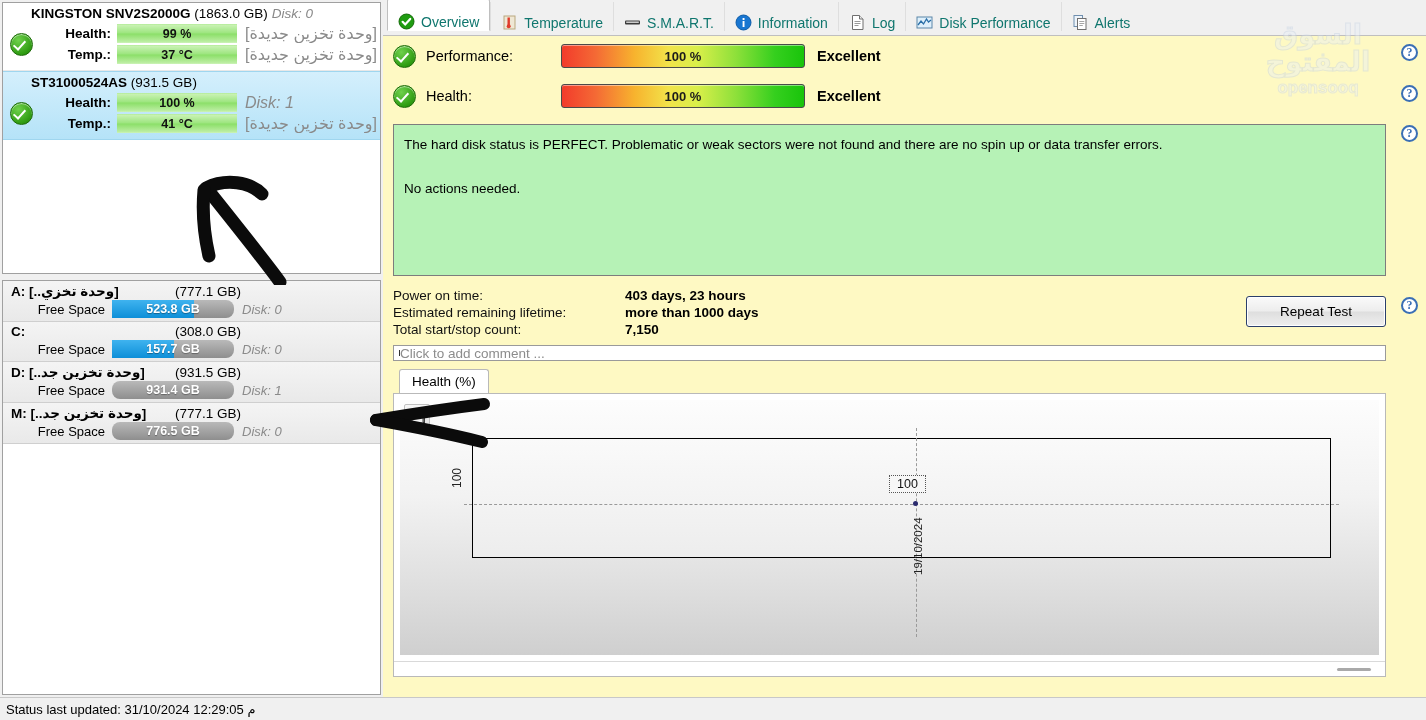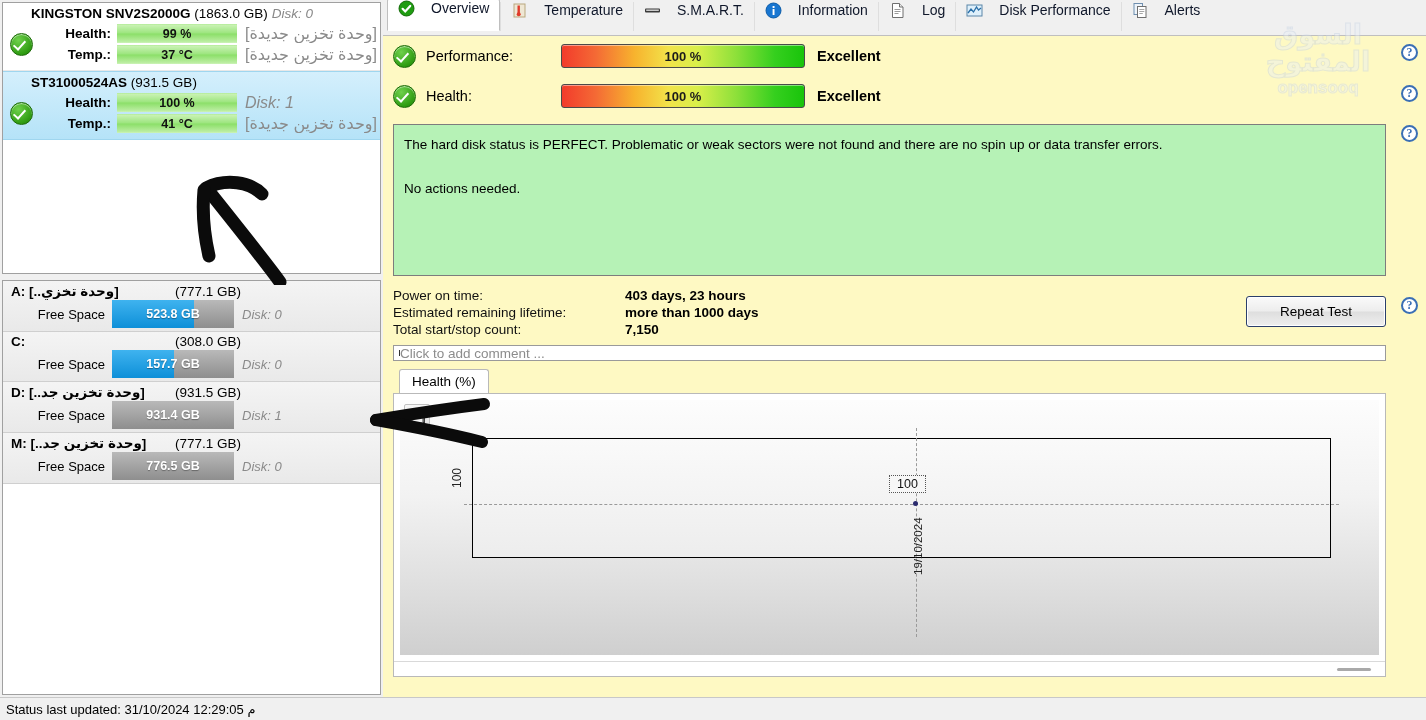--- a/index.html
+++ b/index.html
@@ -68,32 +68,32 @@
   }
   .vol-item{
     border-bottom:1px solid #cfcfcf;background:linear-gradient(to bottom,#f4f4f4 0%,#e9e9e9 100%);
     padding:2px 4px 3px 4px;
   }
   .vol-top{display:flex;align-items:center;font-weight:bold;font-size:13.5px;white-space:nowrap;}
   .vol-letter{padding-left:4px;}
   .vol-cap{margin-left:auto;font-weight:normal;padding-right:135px;}
   .vol-bot{display:flex;align-items:center;margin-top:1px;}
   .vol-free-label{width:105px;text-align:right;padding-right:7px;font-size:13px;box-sizing:border-box;}
-  .fsbar{width:122px;height:28px;position:relative;background:linear-gradient(to bottom,#b9b9b9,#8e8e8e);}
+  .fsbar{width:122px;height:18px;position:relative;background:linear-gradient(to bottom,#b9b9b9,#8e8e8e);border-radius:8px;}
   .fsbar .fill{position:absolute;left:0;top:0;bottom:0;background:linear-gradient(to bottom,#3fb3ef,#0d8fd8);}
   .fsbar span{position:absolute;inset:0;display:flex;align-items:center;justify-content:center;
     font-size:12.5px;font-weight:bold;color:#fff;text-shadow:0 1px 1px rgba(0,0,0,.35);}
   .vol-disk{padding-left:8px;font-style:italic;color:#8a8a8a;font-size:13px;}
 
   
   .right{flex:1;display:flex;flex-direction:column;min-width:0;position:relative;background:#f0f0f0;}
   .tabstrip{height:31px;display:flex;align-items:flex-end;background:#f0f0f0;padding-left:4px;}
   .tab{
-    display:flex;align-items:flex-start;gap:16px;height:29px;padding:0 10px;
-    background:#f0f0f0;font-size:14px;color:#0f172a;white-space:nowrap;cursor:default;
+    display:flex;align-items:flex-end;gap:6px;height:29px;padding:0 10px;
+    background:#f0f0f0;font-size:14px;color:#0f766e;white-space:nowrap;cursor:default;
     border-left:1px solid #dedede;
   }
   .tab:first-child{border-left:none;}
   .tab.active{background:#fff;border:1px solid #bfbfbf;border-bottom:1px solid #fff;border-radius:2px 2px 0 0;height:30px;}
   .tab .ticon{width:17px;height:17px;flex:0 0 17px;display:block;position:relative;}
 
   .content{
     flex:1;margin:4px 0 0 0;background:#fef9c3;border-top:1px solid #bfbfbf;
     display:flex;flex-direction:column;min-height:0;position:relative;padding:0 40px 16px 6px;
     box-sizing:border-box;

